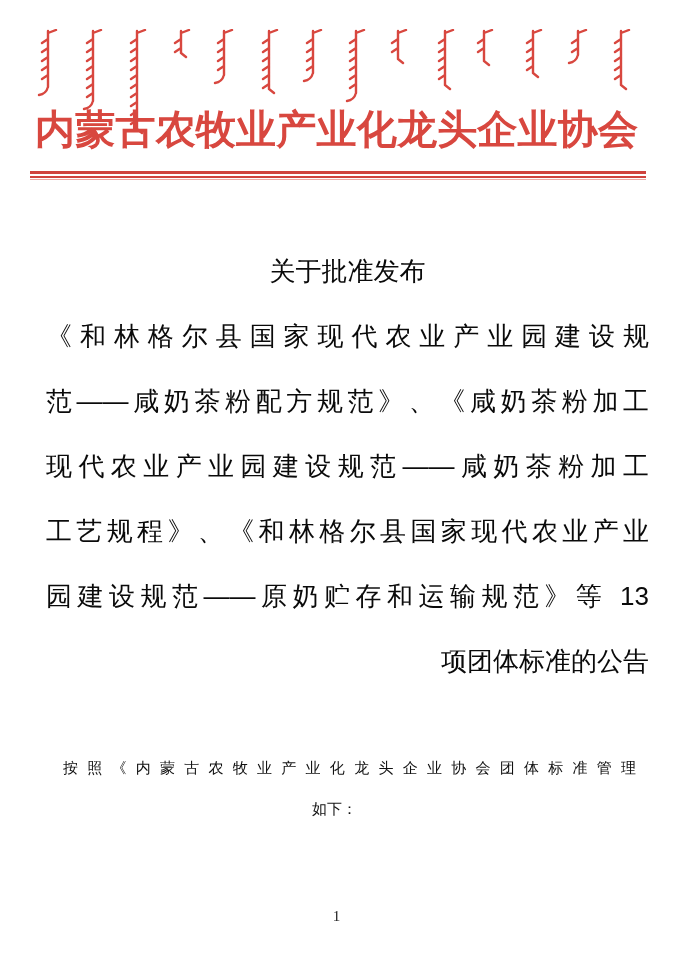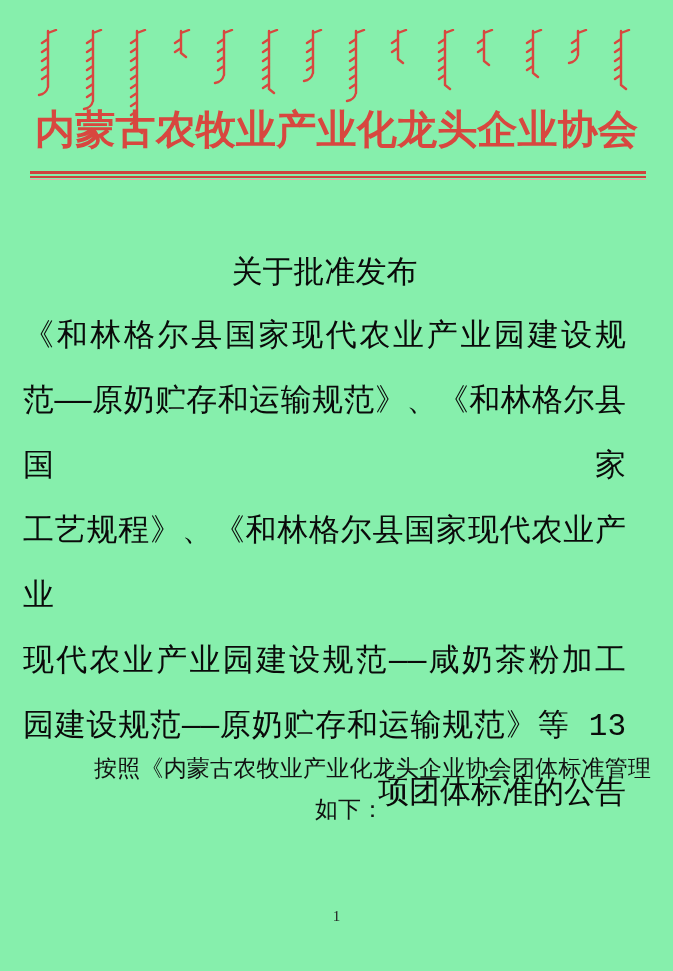--- a/index.html
+++ b/index.html
@@ -1,21 +1,21 @@
 <!DOCTYPE html>
 <html><head>
 <meta charset="utf-8">
 <style>
   html,body { margin:0; padding:0; background:#888; }
   .page {
     position: relative;
     width: 673px;
     height: 971px;
     margin: 0 auto;
-    background: #86efac;
+    background: #ffffff;
     overflow: hidden;
     font-family: "Liberation Serif", "DejaVu Serif", serif;
   }
   
   .mongolian-row { position:absolute; top:0; left:0; width:100%; height:140px; }
   .mong-col { position:absolute; }
   
   .masthead {
     position:absolute; top:104px; left:35px; width:603px;
     font-size:40px; font-weight:bold; color:#d8473f;
@@ -23,32 +23,32 @@
     text-align:justify; text-align-last:justify;
     line-height:52px; white-space:nowrap; letter-spacing:0;
     margin:0;
   }
   
   .rule-a { position:absolute; left:30px; width:616px; top:171px; height:3px; background:#cf433e; }
   .rule-b { position:absolute; left:30px; width:616px; top:176px; height:2px; background:#cf433e; }
   .rule-c { position:absolute; left:30px; width:616px; top:179px; height:1px; background:#eba9a5; }
   
   .doc-title {
-    position:absolute; top:239px; left:23px; width:603px;
+    position:absolute; top:239px; left:46px; width:603px;
     font-family:"Liberation Sans","DejaVu Sans",sans-serif;
-    font-size:31px; color:#0a0a0a; line-height:65px;
+    font-size:26px; color:#0a0a0a; line-height:65px;
   }
   .doc-title .t-center { text-align:center; }
-  .doc-title .t-just   { text-align:justify; text-align-last:justify;font-family:Liberation Mono, monospace; }
+  .doc-title .t-just   { text-align:justify; text-align-last:justify; }
   .doc-title .t-left   { text-align:right; }
   
   .body-text {
-    position:absolute; top:748px; left:48px; width:603px;
+    position:absolute; top:748px; left:33px; width:603px;
     font-family:"Liberation Serif","DejaVu Serif",serif;
-    font-size:23px; color:#111; line-height:41px;
+    font-size:15px; color:#111; line-height:41px;
   }
   .body-text .b-indent { text-indent:2em; }
   .body-text .b-just   { text-align:justify; text-align-last:justify; }
   .body-text .b-left   { text-align:center; }
   
   .page-number {
     position:absolute; top:908px; left:0; width:100%;
     text-align:center; font-size:15px; color:#222;
     font-family:"Liberation Serif","DejaVu Serif",serif;
   }
@@ -105,23 +105,23 @@
 
   <h1 class="masthead">内蒙古农牧业产业化龙头企业协会</h1>
 
   <div class="rule-a"></div>
   <div class="rule-b"></div>
   <div class="rule-c"></div>
 
   <div class="doc-title">
     <div class="t-center">关于批准发布</div>
     <div class="t-just">《和林格尔县国家现代农业产业园建设规</div>
-    <div class="t-just">范——原奶贮存和运输规范》、《和林格尔县国家</div>
+    <div class="t-just">范——咸奶茶粉配方规范》、《咸奶茶粉加工</div>
+    <div class="t-just">现代农业产业园建设规范——咸奶茶粉加工</div>
     <div class="t-just">工艺规程》、《和林格尔县国家现代农业产业</div>
-    <div class="t-just">现代农业产业园建设规范——咸奶茶粉加工</div>
     <div class="t-just">园建设规范——原奶贮存和运输规范》等 13</div>
     <div class="t-left">项团体标准的公告</div>
   </div>
 
   <div class="body-text">
     <div class="b-indent b-just">按照《内蒙古农牧业产业化龙头企业协会团体标准管理</div>
     <div class="b-left">如下：</div>
   </div>
 
   <div class="page-number">1</div>

